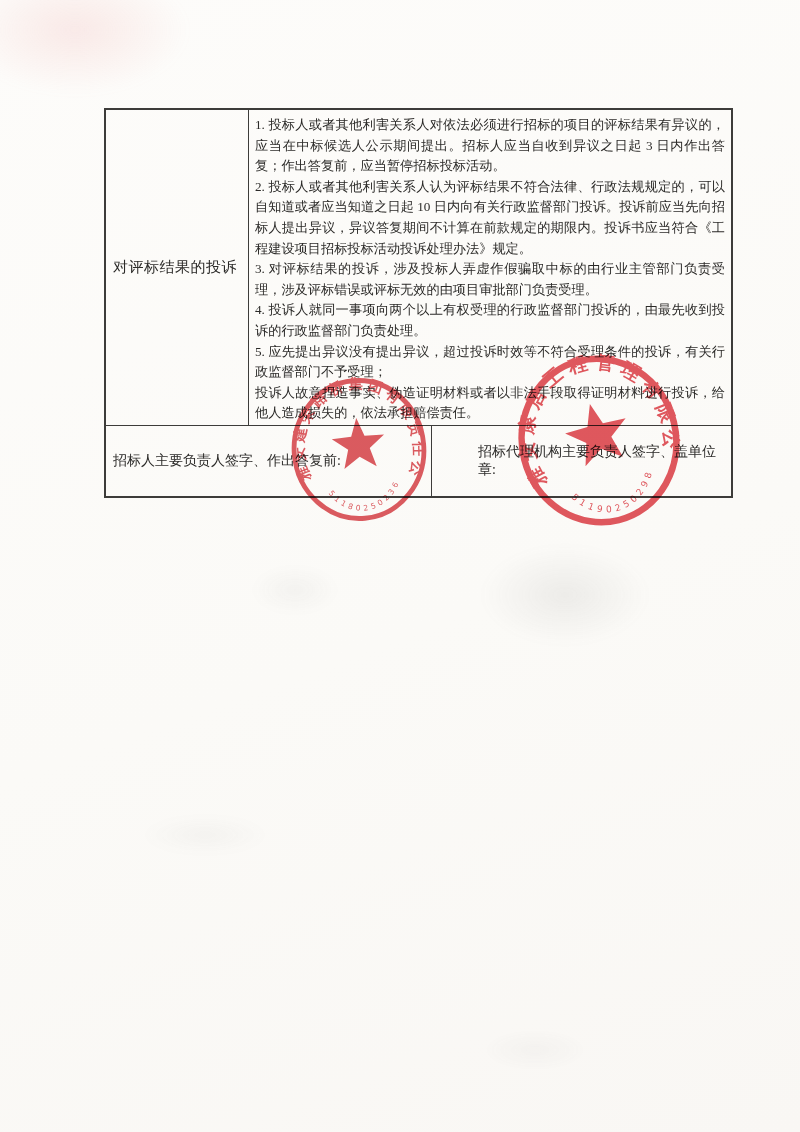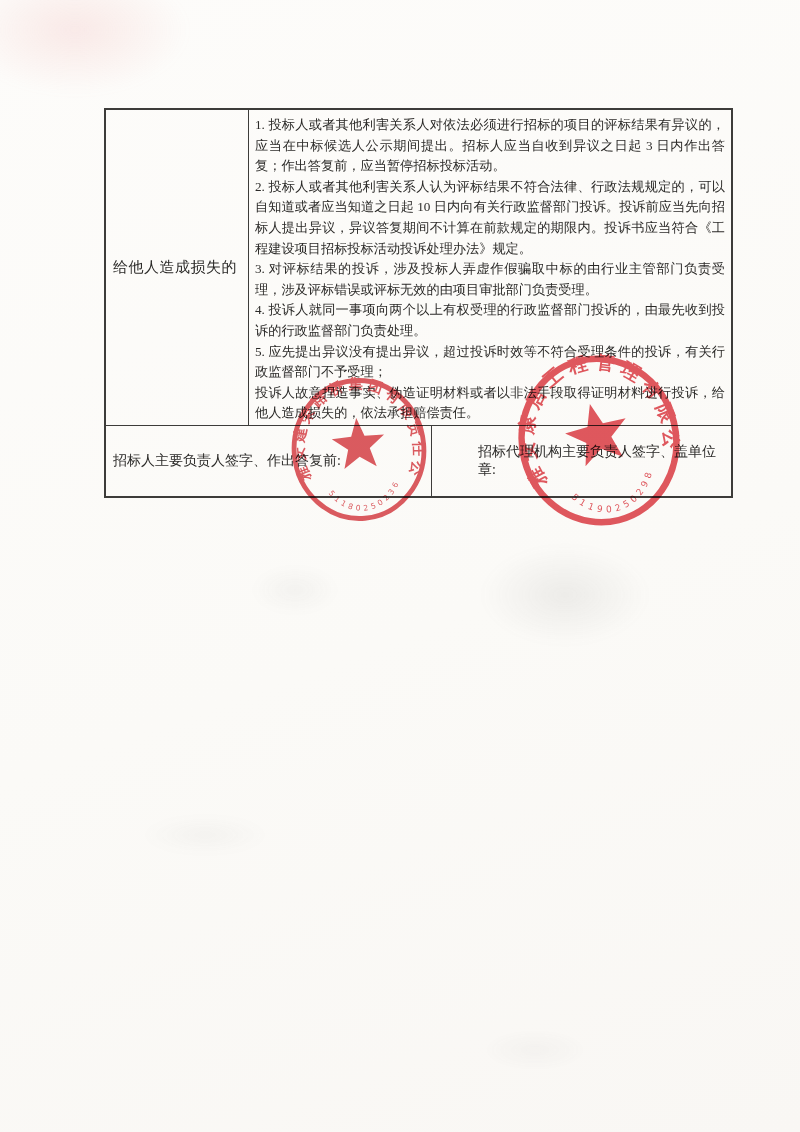--- a/index.html
+++ b/index.html
@@ -49,21 +49,21 @@
 
   <div class="smudge smudge-pink"></div>
   <div class="smudge ghost ghost-a"></div>
   <div class="smudge ghost ghost-b"></div>
   <div class="smudge ghost ghost-c"></div>
   <div class="smudge ghost ghost-d"></div>
 
   <div class="tbl">
     <div class="row1">
       <div class="cell c-head">
-        <span>给他人造成损失的</span>
+        <span>对评标结果的投诉</span>
       </div>
       <div class="cell c-body">
         <p>1. 投标人或者其他利害关系人对依法必须进行招标的项目的评标结果有异议的，应当在中标候选人公示期间提出。招标人应当自收到异议之日起 3 日内作出答复；作出答复前，应当暂停招标投标活动。</p>
         <p>2. 投标人或者其他利害关系人认为评标结果不符合法律、行政法规规定的，可以自知道或者应当知道之日起 10 日内向有关行政监督部门投诉。投诉前应当先向招标人提出异议，异议答复期间不计算在前款规定的期限内。投诉书应当符合《工程建设项目招标投标活动投诉处理办法》规定。</p>
         <p>3. 对评标结果的投诉，涉及投标人弄虚作假骗取中标的由行业主管部门负责受理，涉及评标错误或评标无效的由项目审批部门负责受理。</p>
         <p>4. 投诉人就同一事项向两个以上有权受理的行政监督部门投诉的，由最先收到投诉的行政监督部门负责处理。</p>
         <p>5. 应先提出异议没有提出异议，超过投诉时效等不符合受理条件的投诉，有关行政监督部门不予受理；</p>
         <p>投诉人故意捏造事实、伪造证明材料或者以非法手段取得证明材料进行投诉，给他人造成损失的，依法承担赔偿责任。</p>
       </div>
     </div>

